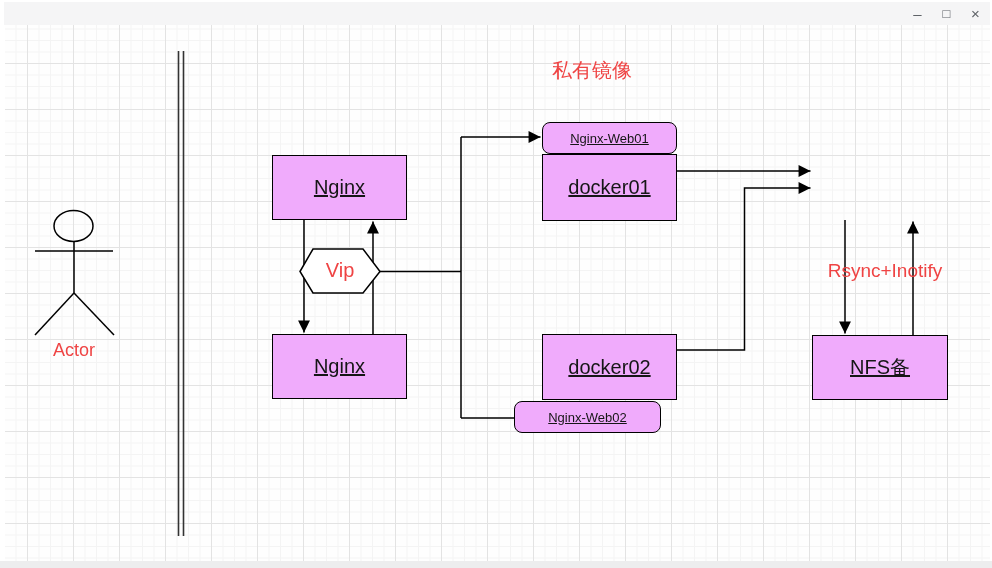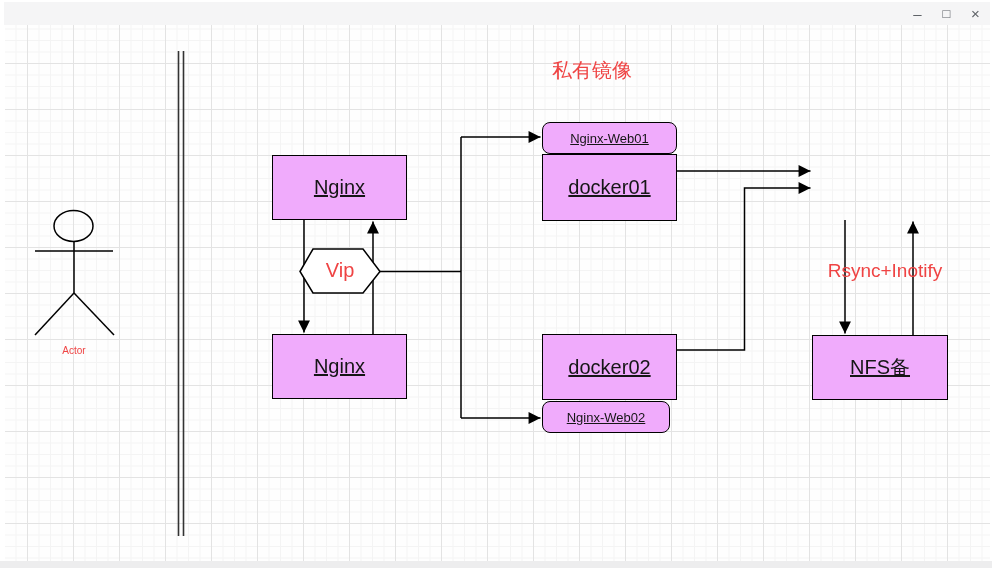--- a/index.html
+++ b/index.html
@@ -29,21 +29,21 @@
   
   .node{position:absolute;box-sizing:border-box;background:#f0abfc;border:1.5px solid #000;
     display:flex;align-items:center;justify-content:center;
     font-size:20px;color:#161616;white-space:nowrap;text-decoration:underline;}
   .node.small{font-size:13px;border-radius:8px;}
 
   .floating{position:absolute;display:flex;align-items:center;justify-content:center;
     color:#ef4444;white-space:nowrap;}
   .diagram-title{font-size:20px;}
   .edge-label{font-size:19px;}
-  .actor-label{font-size:10px;}
+  .actor-label{font-size:18px;}
   .watermark{font-size:17px;color:#d5d5d5;}
 </style>
 </head>
 <body>
 
 <div class="page">
 
   <div class="titlebar">
     <div class="winbtn">–</div>
     <div class="winbtn max">□</div>
@@ -94,21 +94,21 @@
       <path d="M913 335 V221.5" stroke="#000" stroke-width="1.5" fill="none" marker-end="url(#arrow)"></path>
     </svg>
 
     <div class="node" style="left:272px;top:155px;width:135px;height:65px;">Nginx</div>
     <div class="node" style="left:272px;top:334px;width:135px;height:65px;">Nginx</div>
 
     <div class="node small" style="left:542px;top:122px;width:135px;height:32px;">Nginx-Web01</div>
     <div class="node" style="left:542px;top:154px;width:135px;height:67px;">docker01</div>
 
     <div class="node" style="left:542px;top:334px;width:135px;height:66px;">docker02</div>
-    <div class="node small" style="left:542px;top:401px;width:128px;height:32px;">Nginx-Web02</div>
+    <div class="node small" style="left:514px;top:401px;width:147px;height:32px;">Nginx-Web02</div>
 
     <div class="node" style="left:812px;top:335px;width:136px;height:65px;">NFS备</div>
 
     <div class="floating" style="left:301px;top:250px;width:78px;height:41px;font-size:20px;">Vip</div>
 
     <div class="floating diagram-title" style="left:540px;top:56px;width:104px;height:28px;">私有镜像</div>
 
     <div class="floating edge-label" style="left:815px;top:258px;width:140px;height:26px;">Rsync+Inotify</div>
 
     <div class="floating actor-label" style="left:44px;top:342px;width:60px;height:16px;">Actor</div>

